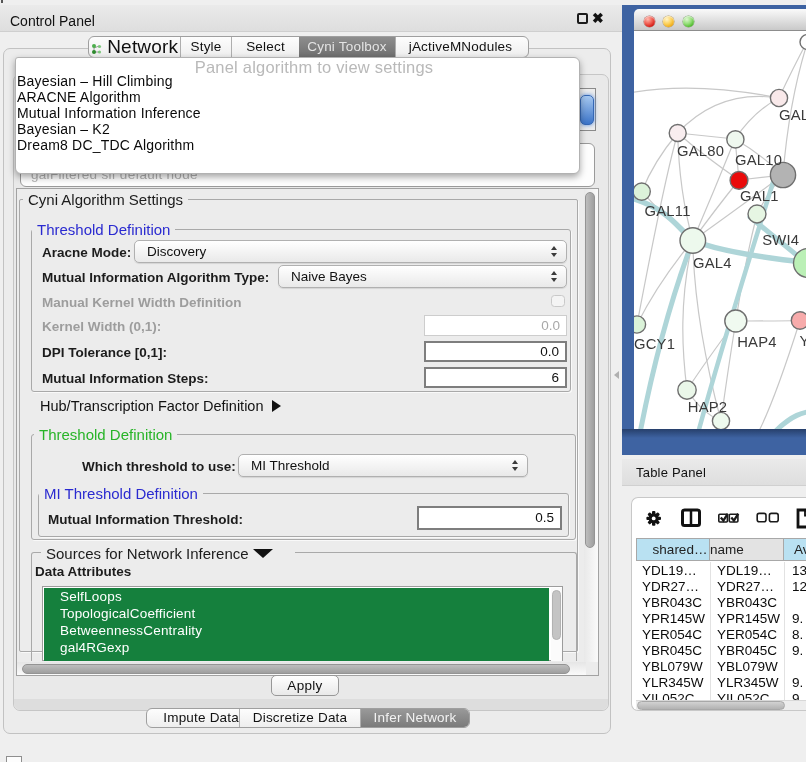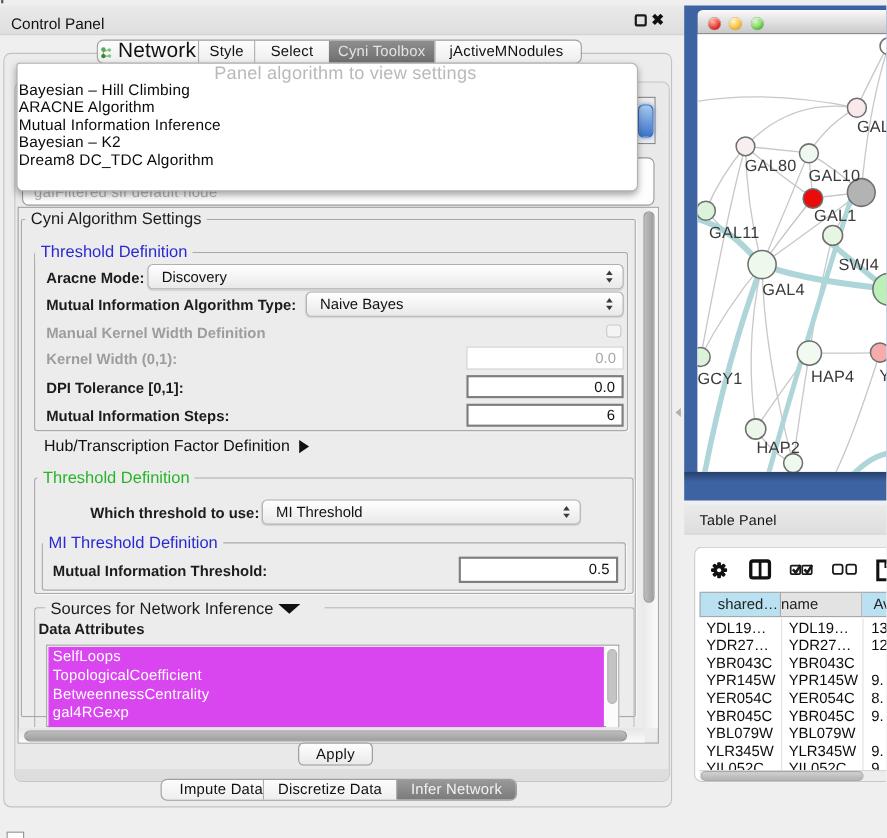--- a/index.html
+++ b/index.html
@@ -95,21 +95,21 @@
 <div class="gl" style="left:39px;top:485px;color:#2a2ad0;background:#ececec">MI Threshold Definition</div>
 <div class="lbl" style="left:48px;top:512px">Mutual Information Threshold:</div>
 <div class="field" style="left:417px;top:506px;width:145px;height:24px;border:2px solid #7e7e7e;line-height:20px">0.5</div>
 
 <div class="grp" style="left:31px;top:552px;width:546px;height:109px;border-bottom:none;border-radius:3px 3px 0 0;box-shadow:none"></div>
 <div class="gl" style="left:41px;top:544.5px;color:#1c1c1c;padding-right:46px">Sources for Network Inference</div>
 <div class="a" style="left:253px;top:549px;width:0;height:0;border-top:9.5px solid #111;border-left:10px solid transparent;border-right:10px solid transparent"></div>
 <div class="lbl" style="left:35px;top:564px">Data Attributes</div>
 
 <div class="a" style="left:42px;top:586px;width:521px;height:75px;border:1px solid #9c9c9c;background:#fff">
-  <div class="a" style="left:1px;top:1px;width:505px;height:73px;background:#d946ef;color:#fff;font-size:13.5px;line-height:17px;padding:0 0 0 4px;letter-spacing:.2px">SelfLoops<br>TopologicalCoefficient<br>BetweennessCentrality<br>gal4RGexp</div>
+  <div class="a" style="left:1px;top:1px;width:505px;height:73px;background:#15803d;color:#fff;font-size:13.5px;line-height:17px;padding:0 0 0 16px;letter-spacing:.2px">SelfLoops<br>TopologicalCoefficient<br>BetweennessCentrality<br>gal4RGexp</div>
   <div class="a" style="left:508px;top:1px;width:11px;height:73px;background:#fbfbfb"></div>
   <div class="a" style="left:509px;top:3px;width:9px;height:50px;border-radius:4.5px;background:#c4c4c4;border:1px solid #b2b2b2"></div>
 </div>
 
 <div class="a" style="left:271px;top:675px;width:68px;height:21px;border:1px solid #989898;border-radius:5px;background:linear-gradient(#ffffff,#e9e9e9);font-size:13.5px;color:#111;text-align:center;line-height:19px;letter-spacing:.3px">Apply</div>
 
 <div class="a" style="left:146px;top:708px;width:324px;height:20px;border:1px solid #9f9f9f;border-radius:6px;background:linear-gradient(#fdfdfd,#eeeeee);display:flex;overflow:hidden">
   <div style="width:93px;border-right:1px solid #aeaeae;font-size:13.5px;line-height:18px;color:#111;text-align:right;letter-spacing:.2px">Impute Data</div>
   <div style="width:121px;border-right:1px solid #aeaeae;font-size:13.5px;line-height:18px;color:#111;text-align:center;letter-spacing:.2px">Discretize Data</div>
   <div style="width:108px;font-size:13.5px;line-height:18px;color:#f2f2f2;text-align:center;background:linear-gradient(#999999,#7b7b7b);letter-spacing:.2px">Infer Network</div>

